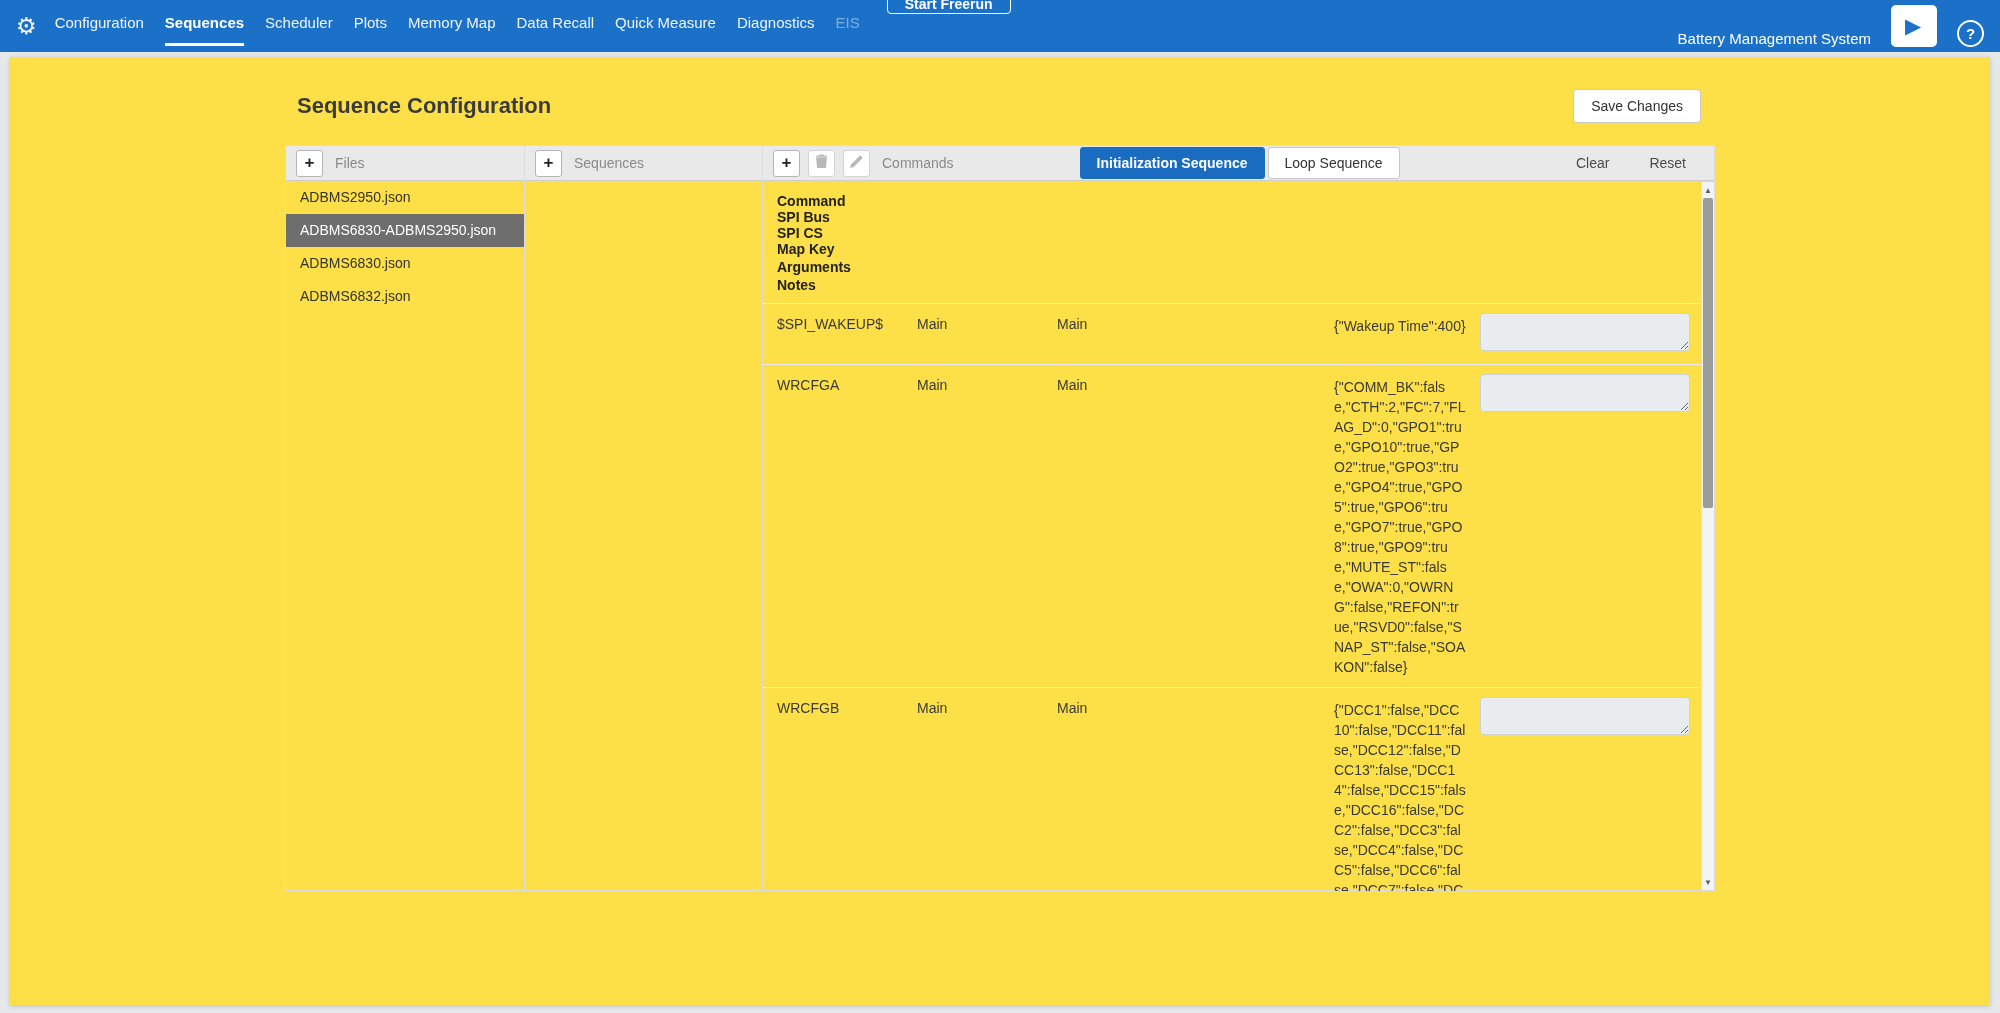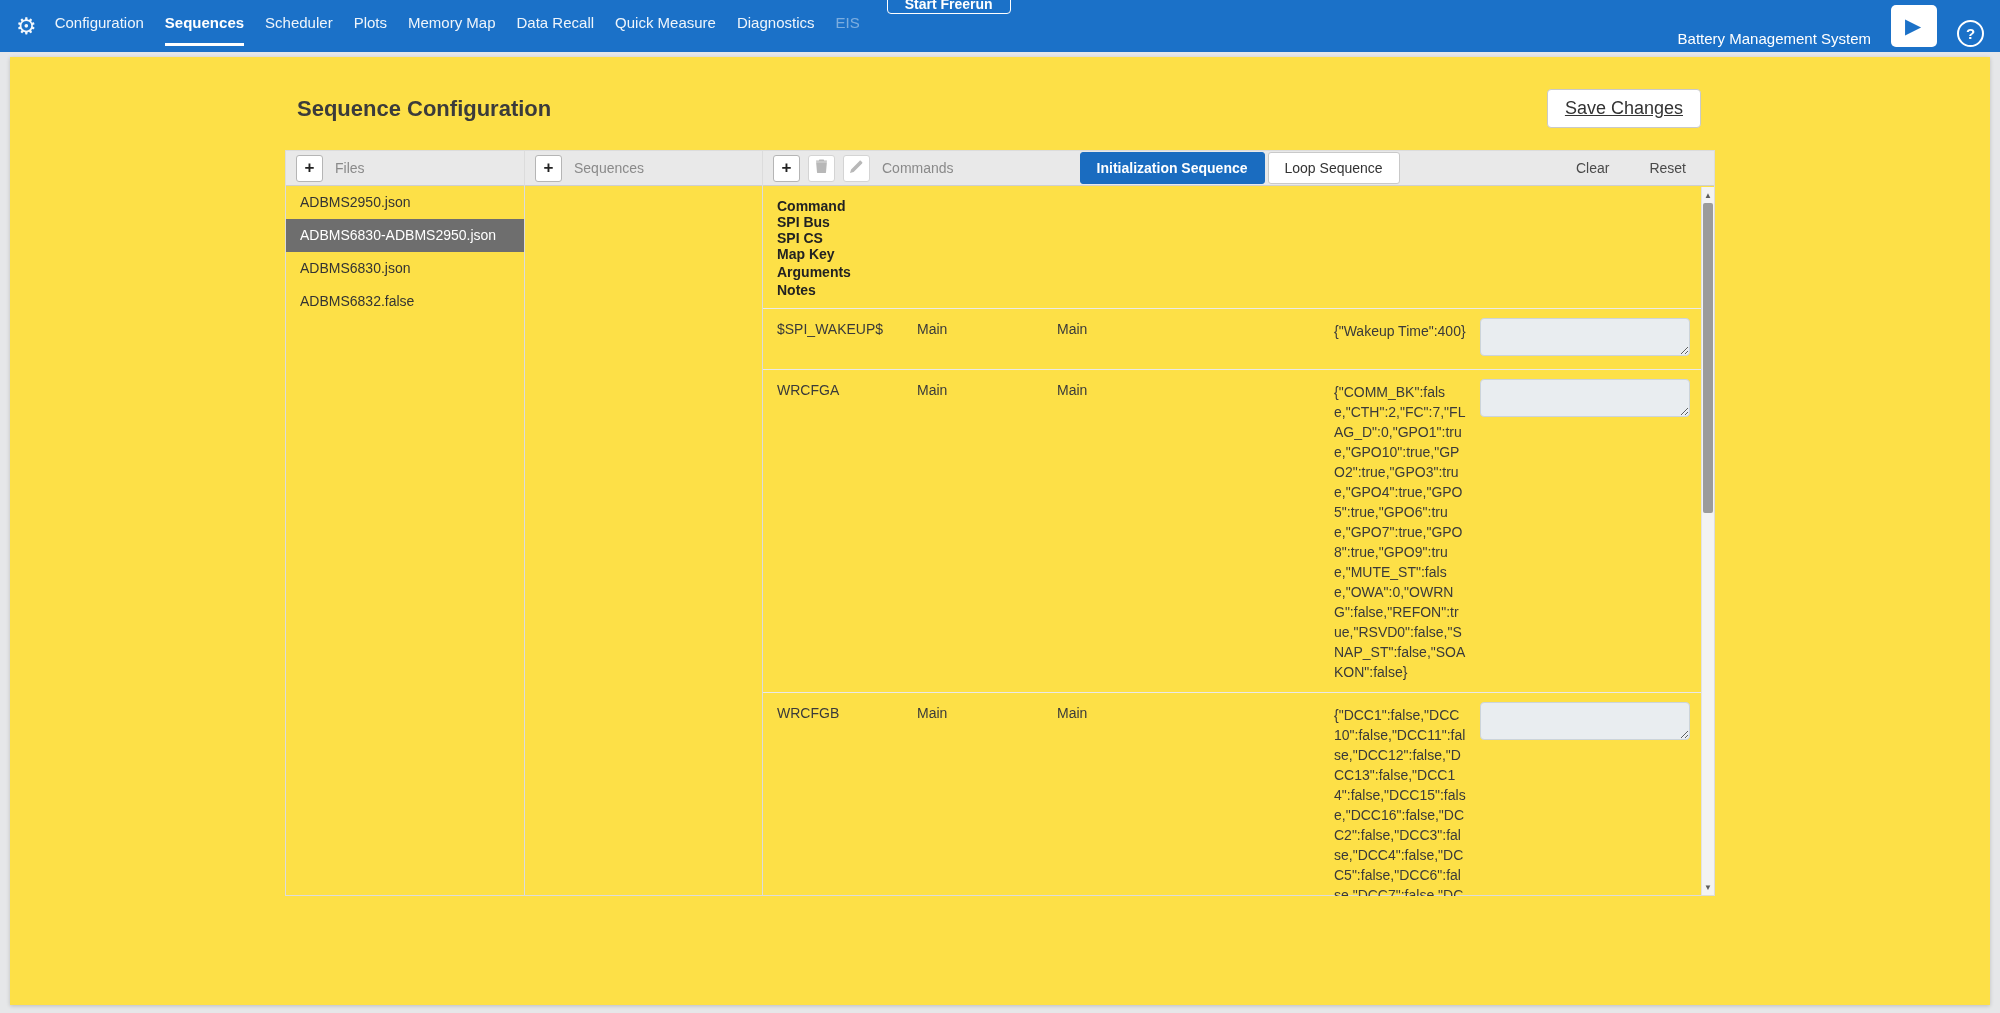--- a/index.html
+++ b/index.html
@@ -53,21 +53,21 @@
     overflow:hidden;
   }
   .content { width:1430px; margin:0 auto; }
   .title-row {
     display:flex; align-items:center; justify-content:space-between;
     padding:32px 14px 22px 12px;
   }
   .page-title { font-size:22px; font-weight:700; color:#3b3b3b; margin:0; }
   .save-btn {
     background:#fff; border:1px solid #c9c9c9; border-radius:4px;
-    padding:8px 17px; font-size:18px; color:#333; cursor:pointer; font-family:inherit;text-decoration:underline;
+    padding:8px 17px; font-size:14px; color:#333; cursor:pointer; font-family:inherit;
   }
 
   
   .panels { display:flex; height:746px; border:1px solid #dcdcdc; }
   .panel + .panel { border-left:1px solid #dcdcdc; }
   .panel-files, .panel-seq { width:238px; }
   .panel-commands { flex:1; position:relative; min-width:0; }
 
   .panel-header {
     height:35px; background:#e9e9e9; border-bottom:1px solid #cfcfcf;
@@ -177,21 +177,21 @@
           <div class="panel-header">
             <button class="icon-btn">
               <span class="plus">+</span>
             </button>
             <span class="panel-title">Files</span>
           </div>
           <div class="panel-list">
             <div class="list-item">ADBMS2950.json</div>
             <div class="list-item selected">ADBMS6830-ADBMS2950.json</div>
             <div class="list-item">ADBMS6830.json</div>
-            <div class="list-item">ADBMS6832.false</div>
+            <div class="list-item">ADBMS6832.json</div>
           </div>
         </section>
 
         <section class="panel panel-seq">
           <div class="panel-header">
             <button class="icon-btn">
               <span class="plus">+</span>
             </button>
             <span class="panel-title">Sequences</span>
           </div>

